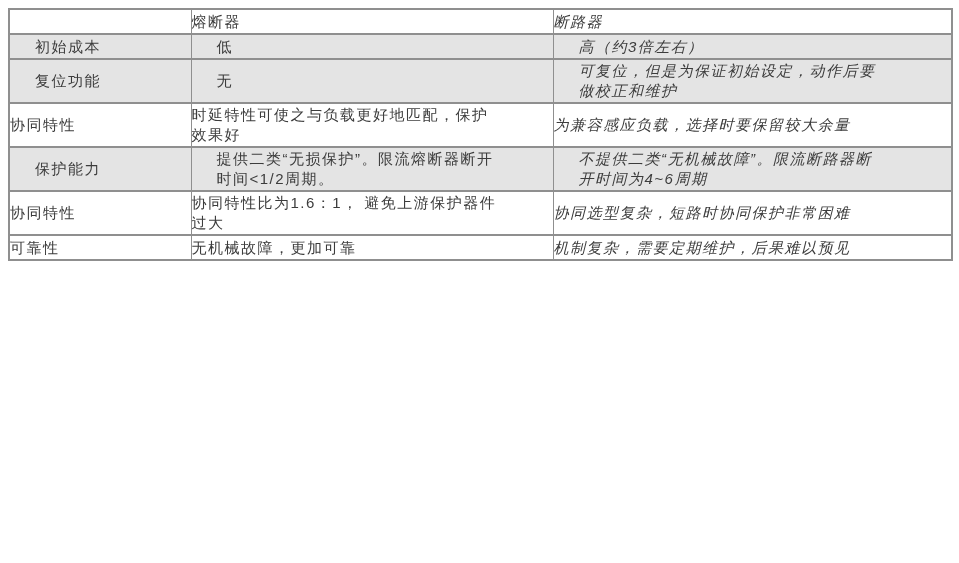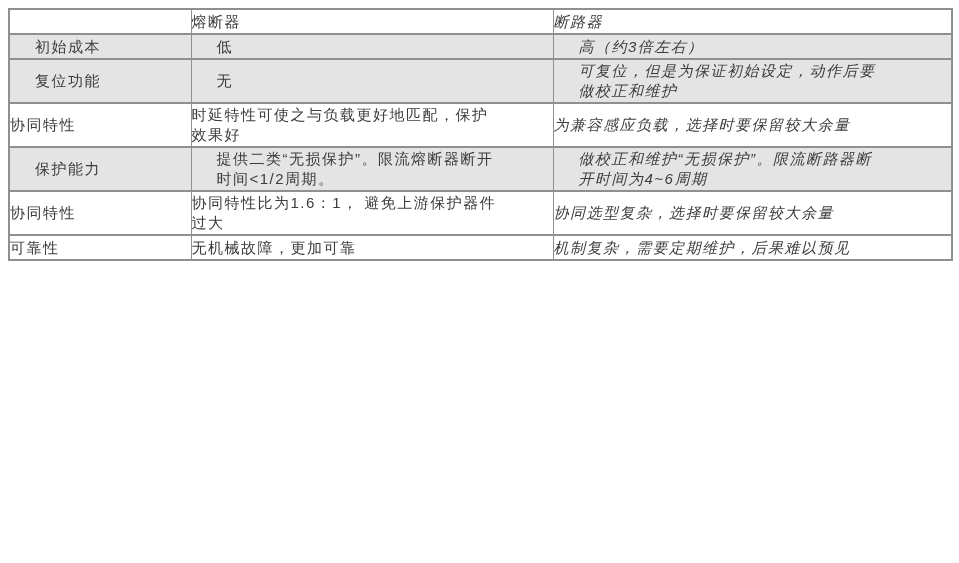--- a/index.html
+++ b/index.html
@@ -85,28 +85,28 @@
         <tr>
     <td class="c1">协同特性</td>
     <td class="c2">时延特性可使之与负载更好地匹配，保护
 效果好</td>
     <td class="c3">为兼容感应负载，选择时要保留较大余量</td>
   </tr>
         <tr class="alt">
     <td class="c1">保护能力</td>
     <td class="c2">提供二类“无损保护”。限流熔断器断开
 时间&lt;1/2周期。</td>
-    <td class="c3">做校正和维护“无损保护”。限流断路器断
+    <td class="c3">不提供二类“无机械故障”。限流断路器断
 开时间为4~6周期</td>
   </tr>
         <tr>
     <td class="c1">协同特性</td>
     <td class="c2">协同特性比为1.6：1， 避免上游保护器件
 过大</td>
-    <td class="c3">协同选型复杂，选择时要保留较大余量</td>
+    <td class="c3">协同选型复杂，短路时协同保护非常困难</td>
   </tr>
         <tr>
     <td class="c1">可靠性</td>
     <td class="c2">无机械故障，更加可靠</td>
     <td class="c3">机制复杂，需要定期维护，后果难以预见</td>
   </tr>
       </tbody>
   </table>
 </div>
 

